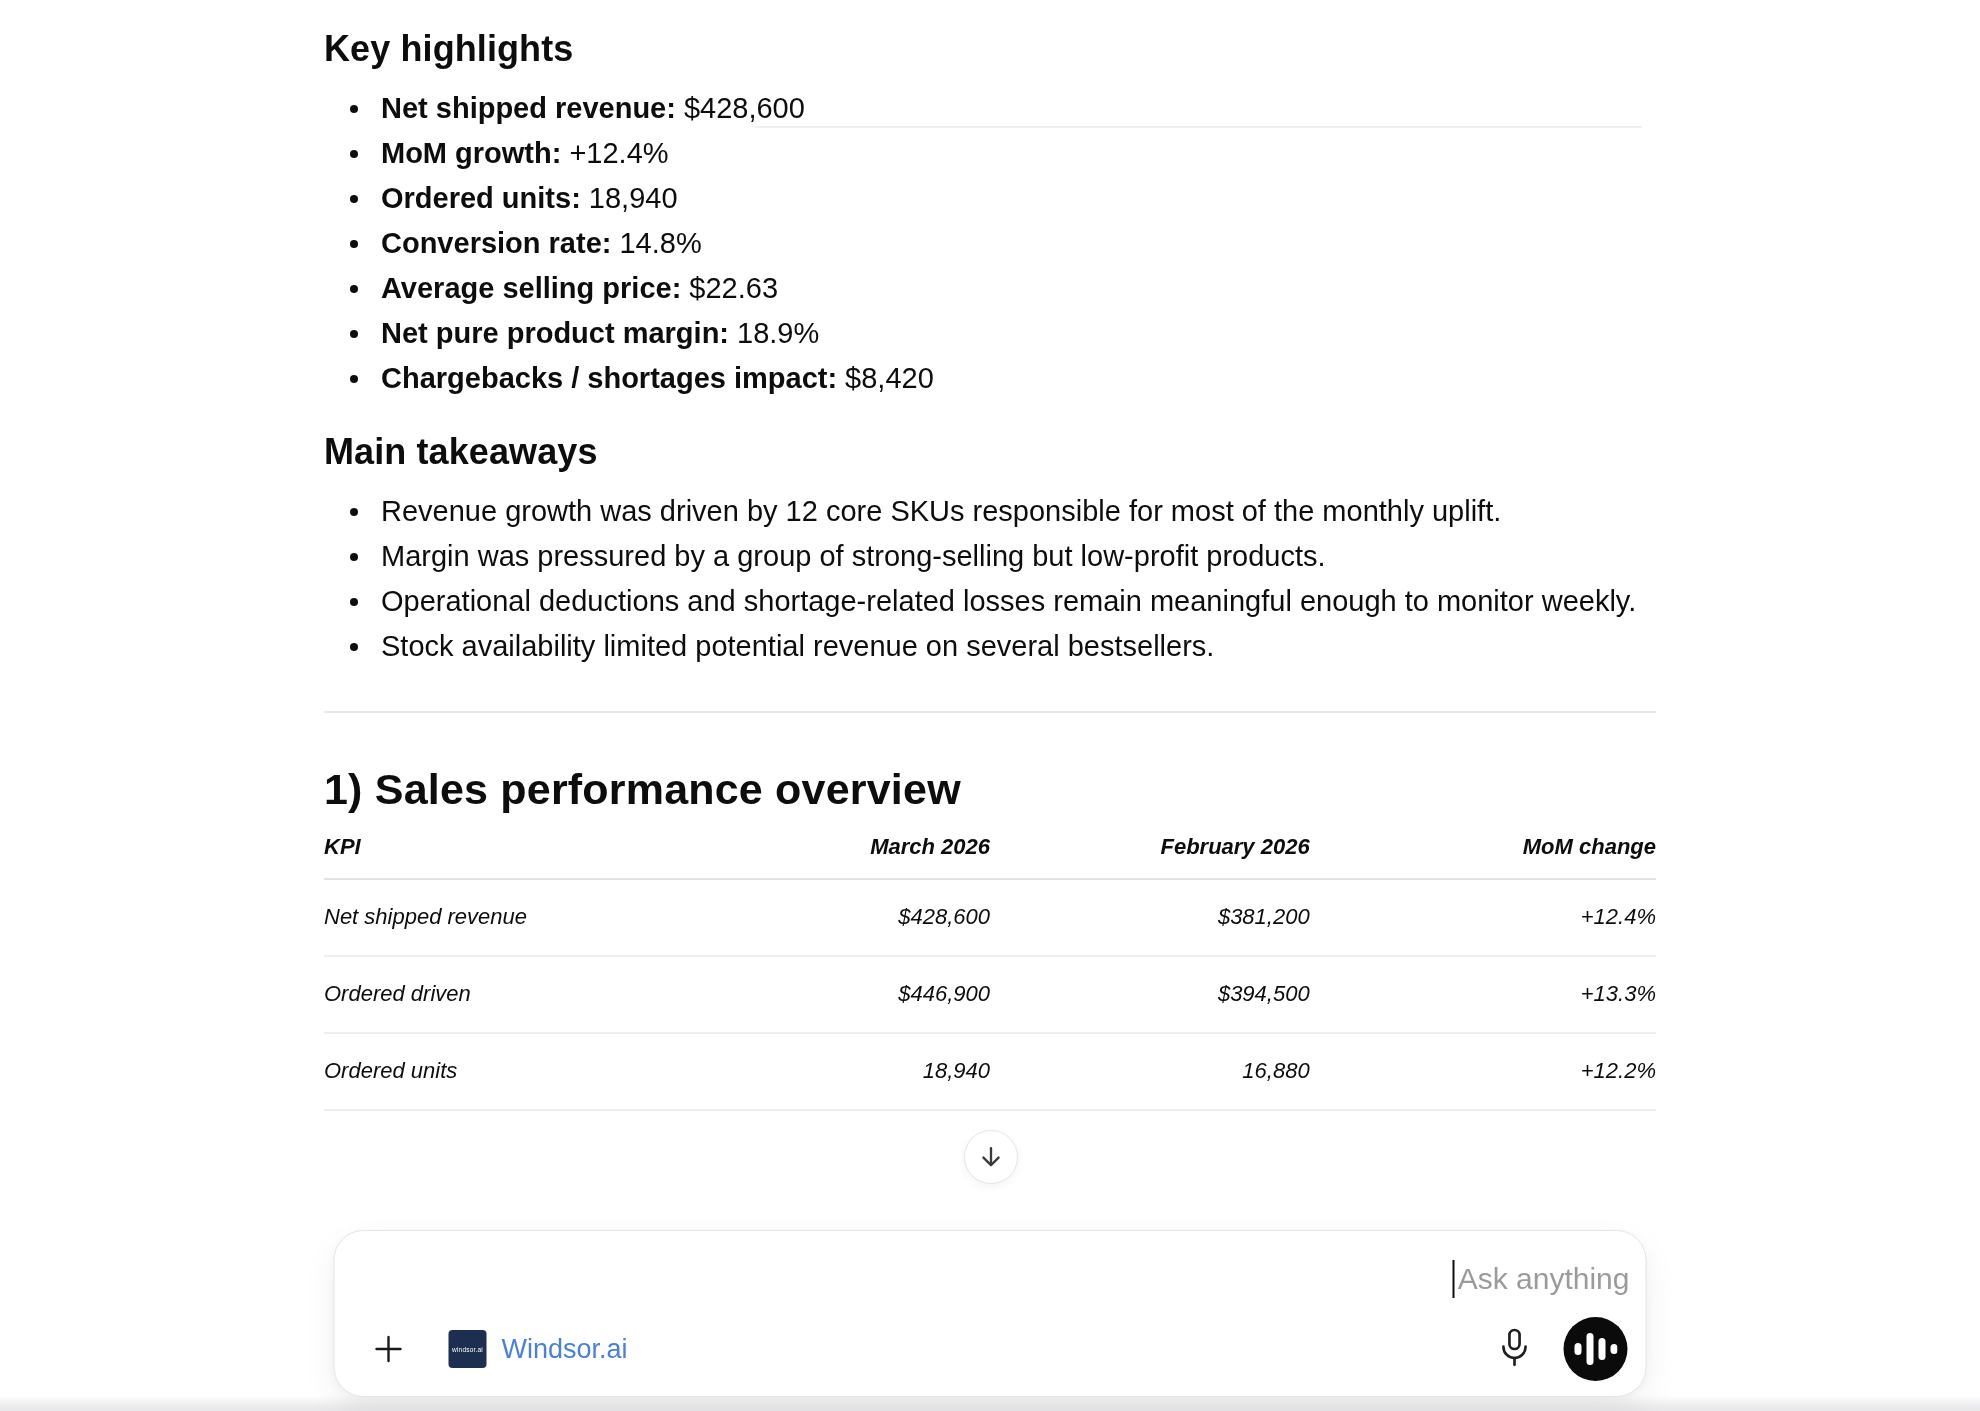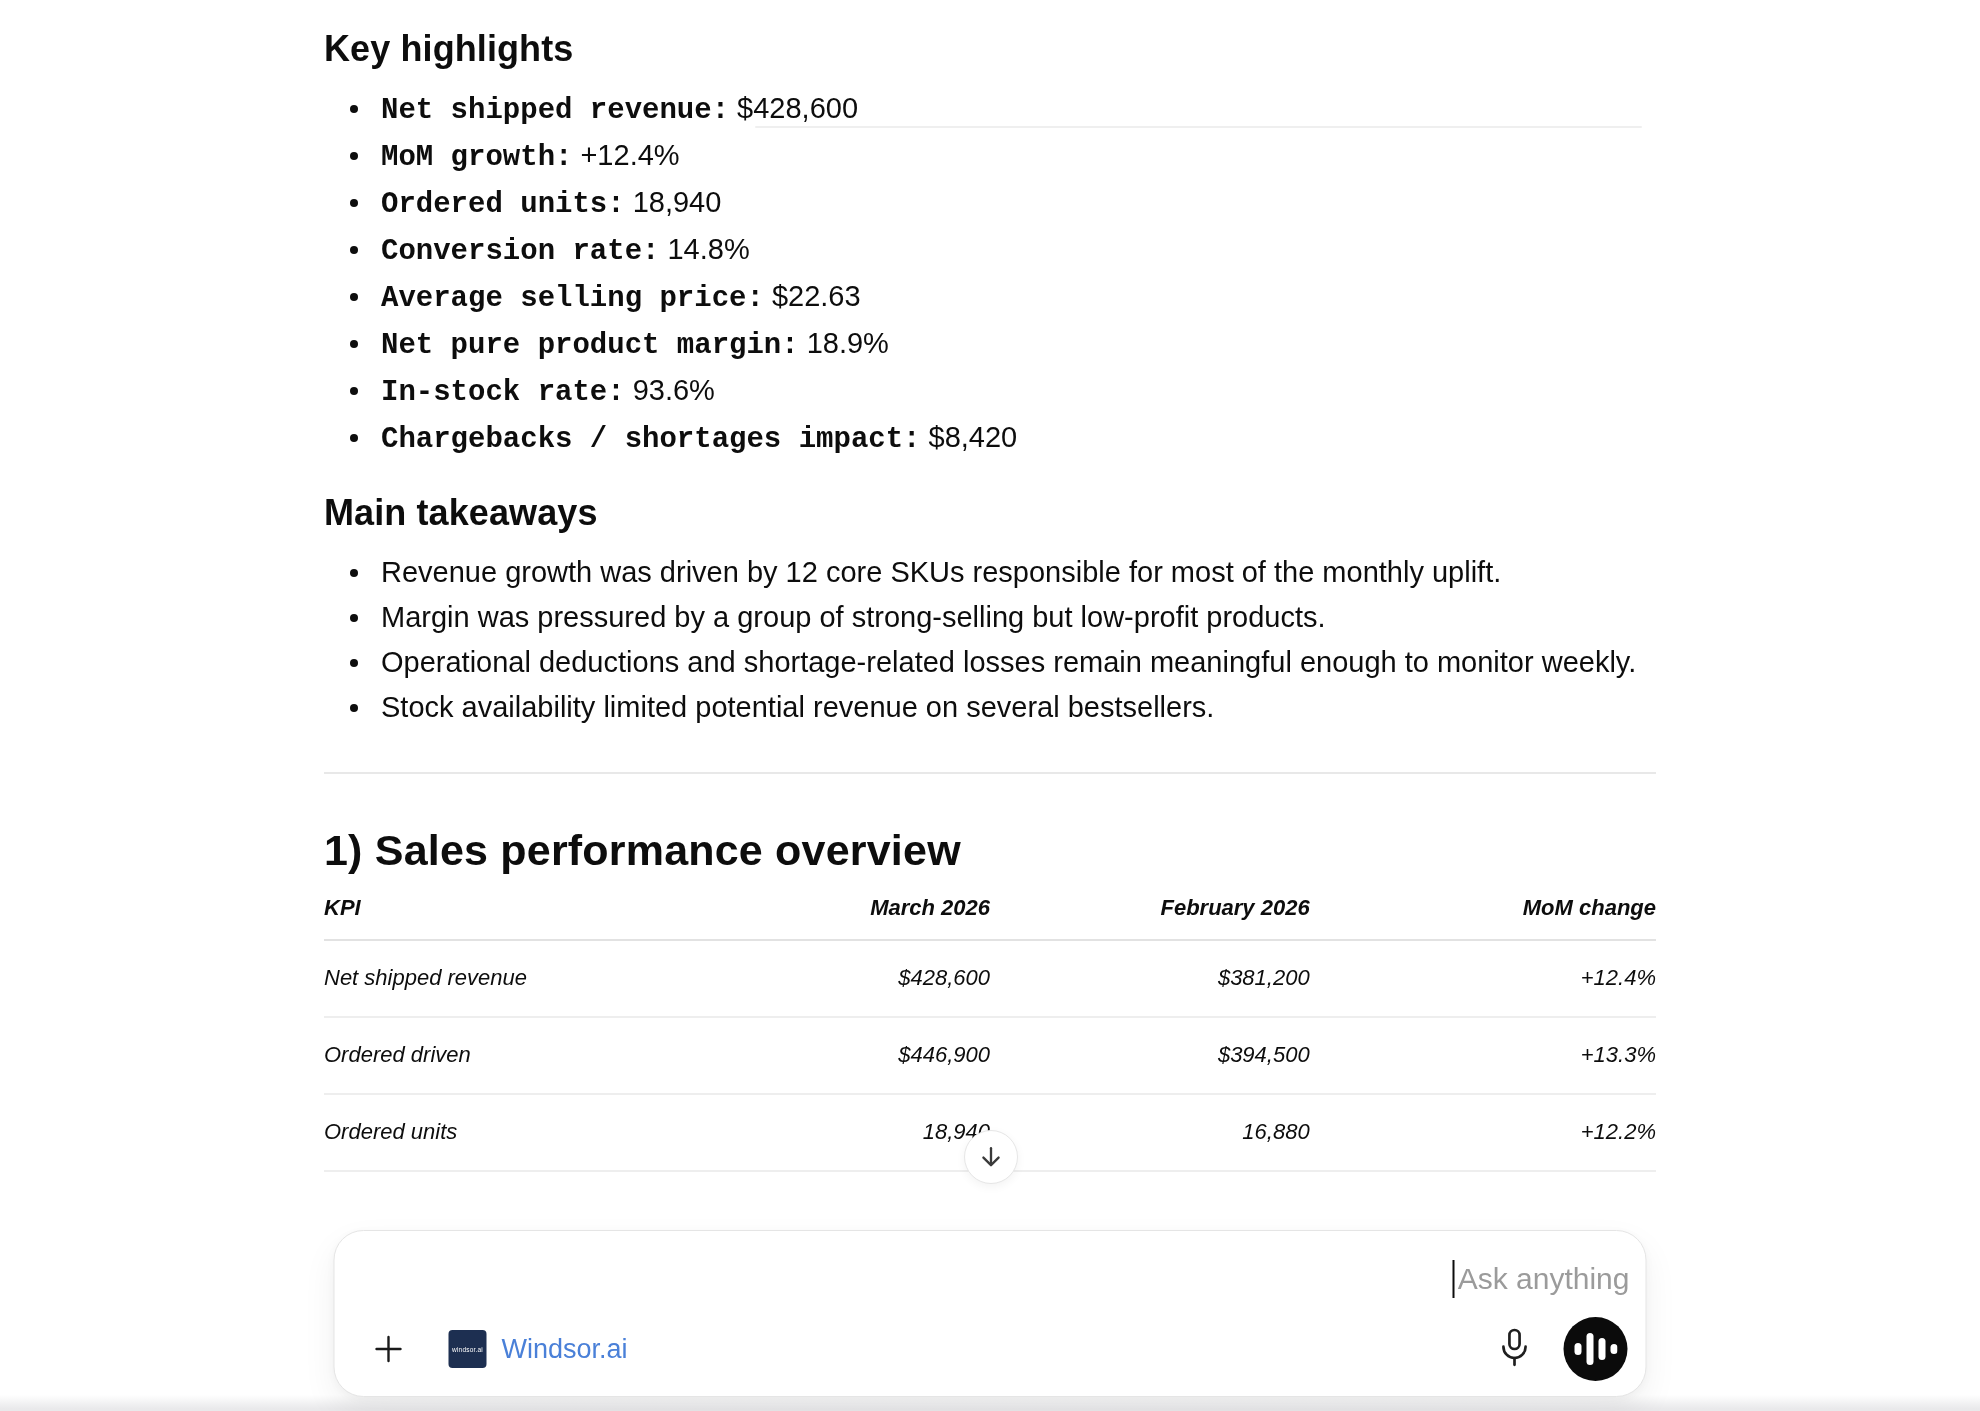--- a/index.html
+++ b/index.html
@@ -28,21 +28,21 @@
   h3.mt { margin-top: 29px; }
 
   ul.blist { list-style: none; }
   ul.blist li {
     position: relative; padding-left: 57px; line-height: 45px; font-size: 29px;
   }
   ul.blist li::before {
     content: ""; position: absolute; left: 26px; top: 19px;
     width: 8px; height: 8px; border-radius: 50%; background: #0d0d0d;
   }
-  ul.blist li b { font-weight: 700; font-family: Liberation Mono, monospace; }
+  ul.blist li b { font-weight: 700; }
   ul.blist li .val { margin-left: 8px; }
 
   hr.section-divider {
     border: none; border-top: 2px solid #e8e8e8; margin-top: 42px;
   }
 
   h2.overview-title {
     margin-top: 52px; font-size: 43px; line-height: 1.15; font-weight: 700; letter-spacing: 0.2px;
   }
 
@@ -128,21 +128,20 @@
 
     <h3 class="sec-title">Key highlights</h3>
 
     <ul class="blist">
       <li><b>Net shipped revenue:</b><span class="val">$428,600</span></li>
       <li><b>MoM growth:</b><span class="val">+12.4%</span></li>
       <li><b>Ordered units:</b><span class="val">18,940</span></li>
       <li><b>Conversion rate:</b><span class="val">14.8%</span></li>
       <li><b>Average selling price:</b><span class="val">$22.63</span></li>
       <li><b>Net pure product margin:</b><span class="val">18.9%</span></li>
-      <li><b>In-stock rate:</b><span class="val">93.6%</span></li>
       <li><b>Chargebacks / shortages impact:</b><span class="val">$8,420</span></li>
     </ul>
 
     <h3 class="sec-title mt">Main takeaways</h3>
 
     <ul class="blist">
       <li><span>Revenue growth was driven by 12 core SKUs responsible for most of the monthly uplift.</span></li>
       <li><span>Margin was pressured by a group of strong-selling but low-profit products.</span></li>
       <li><span>Operational deductions and shortage-related losses remain meaningful enough to monitor weekly.</span></li>
       <li><span>Stock availability limited potential revenue on several bestsellers.</span></li>

